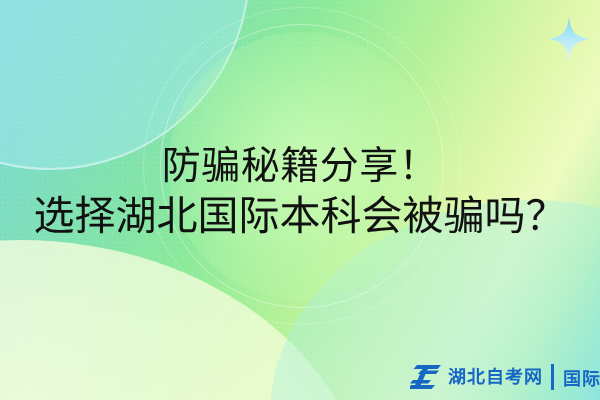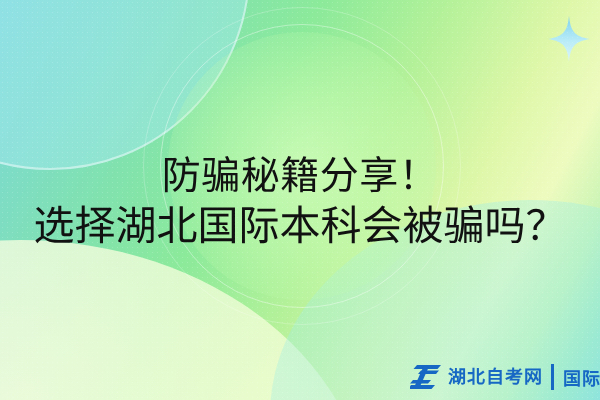--- a/index.html
+++ b/index.html
@@ -143,21 +143,21 @@
       radial-gradient(rgba(255,255,255,0.55) 0.6px, transparent 0.7px),
       radial-gradient(rgba(255,255,255,0.35) 0.6px, transparent 0.7px);
     background-size: 5px 5px, 8px 8px;
     background-position: 0 0, 3px 4px;
   }
 
   
   .headline {
     position: absolute;
     left: 0;
-    top: 150px;
+    top: 140px;
     width: 600px;
     text-align: center;
     color: #111111;
     font-size: 39px;
     line-height: 51px;
     font-weight: 400;
     letter-spacing: 0.5px;
     white-space: nowrap;
   }
   .headline-line {

